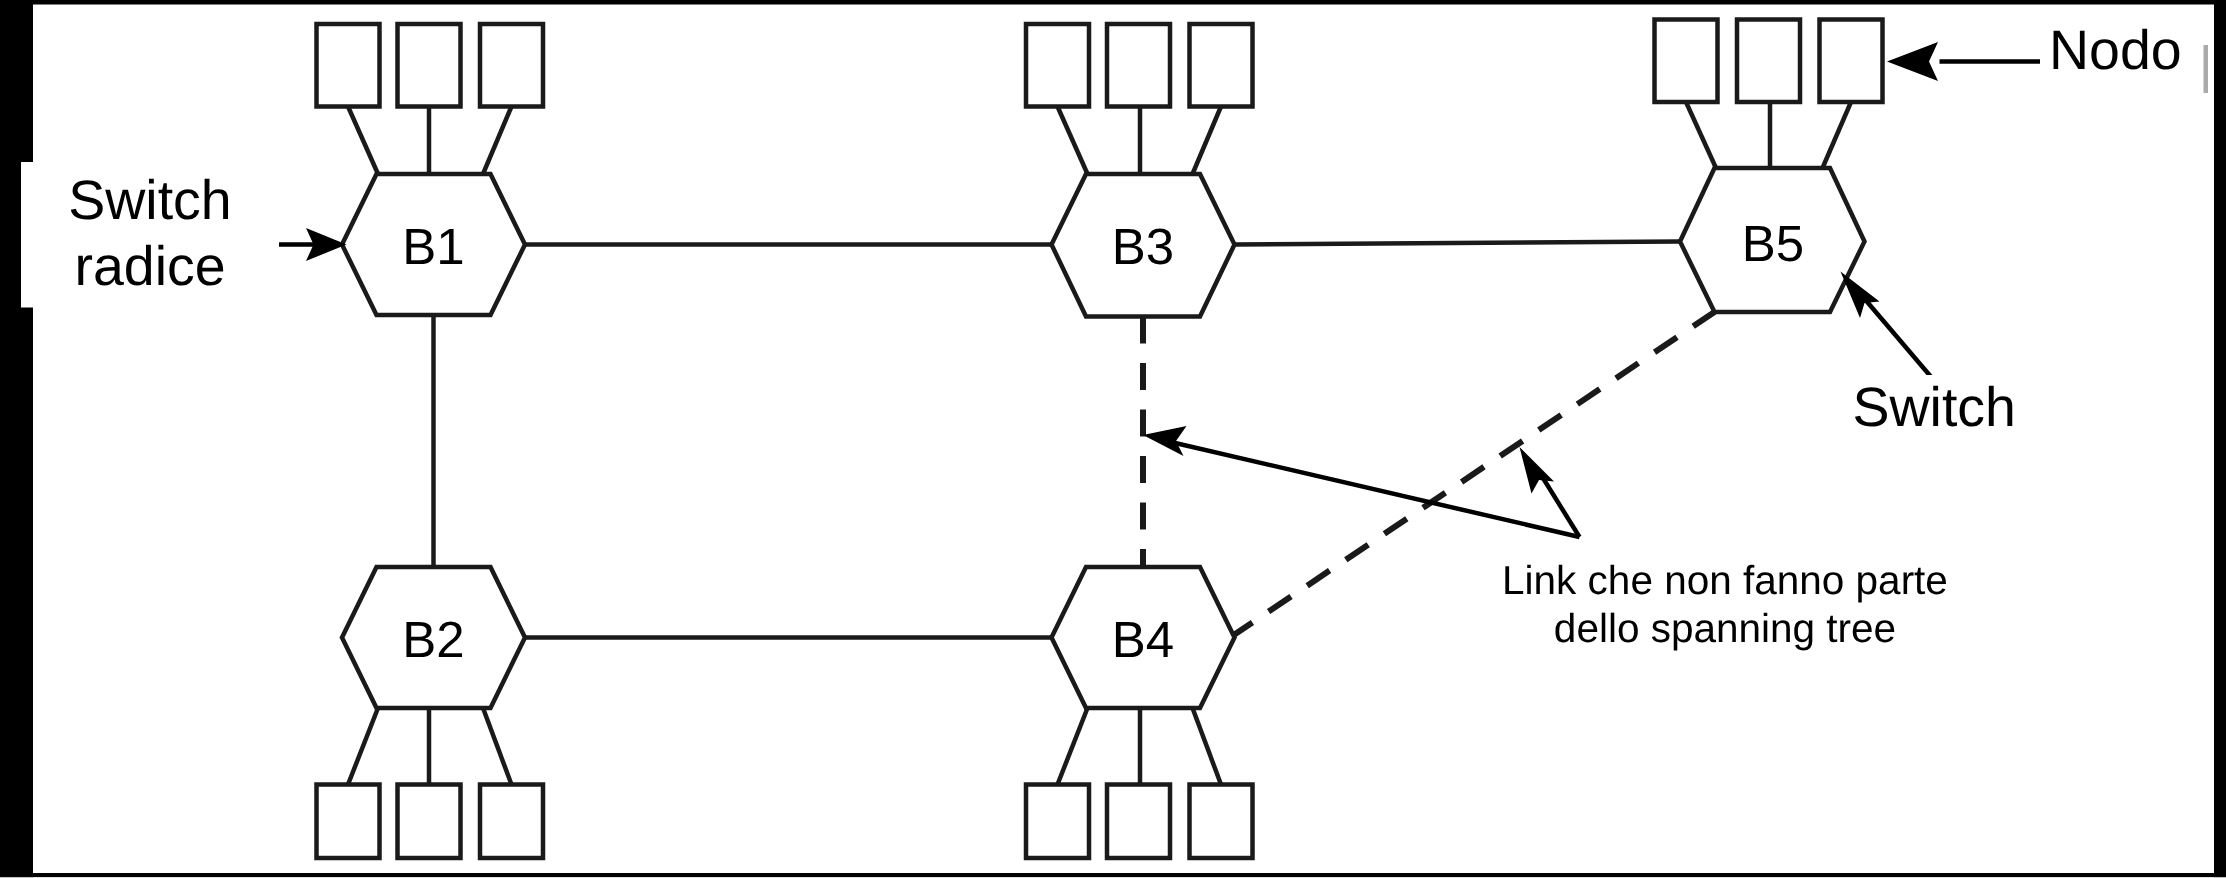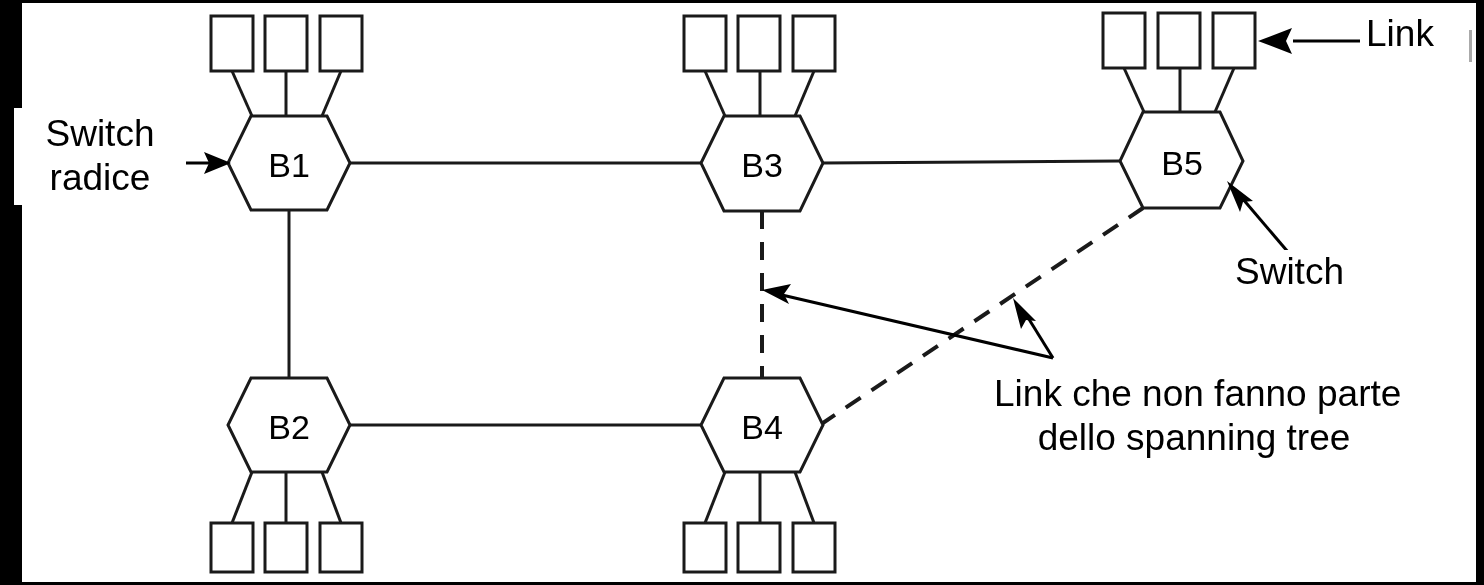--- a/index.html
+++ b/index.html
@@ -92,24 +92,24 @@
     font-size: 37px;
     text-align: left;
   }
   #callout-switch {
     left: 1235px;
     top: 250px;
     font-size: 37px;
     text-align: left;
   }
   #callout-link-note {
-    left: 994px;
+    left: 950px;
     top: 372px;
     width: 400px;
-    font-size: 37px;
+    font-size: 27px;
     text-align: center;
   }
 </style>
 </head>
 <body>
 
 <div id="stage">
 
   <svg id="diagram-svg" viewBox="0 0 1484 585">
 
@@ -205,20 +205,20 @@
 
       <line class="leader-line" x1="1053" y1="358" x2="1027" y2="316"></line>
       <polygon class="leader-head" points="1013,298 1036,321 1026,320 1021,329"></polygon>
 
     </g>
   </svg>
 
   <div class="callout" id="callout-switch-radice">Switch
 radice</div>
 
-  <div class="callout" id="callout-nodo">Link</div>
+  <div class="callout" id="callout-nodo">Nodo</div>
 
   <div class="callout" id="callout-switch">Switch</div>
 
   <div class="callout" id="callout-link-note">Link che non fanno parte
 dello spanning tree</div>
 
 </div>
 
 </body></html>

